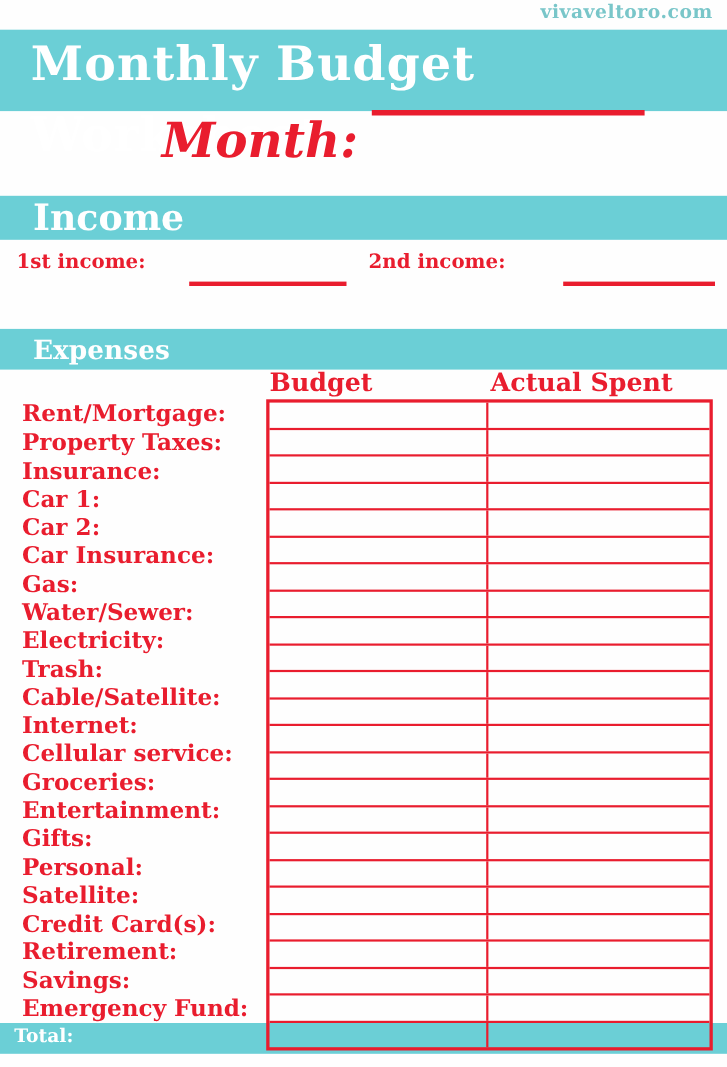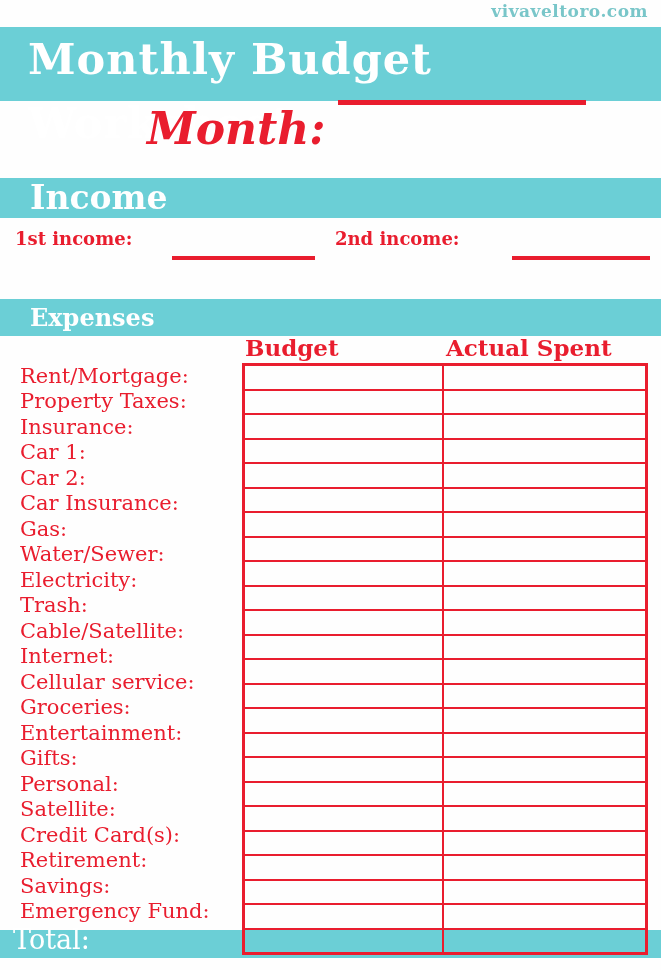--- a/index.html
+++ b/index.html
@@ -80,24 +80,24 @@
     position:absolute;left:0;right:0;top:930px;height:28px;
     background:var(--teal);
   }
   .labels-col{
     position:absolute;left:20px;top:363px;height:592px;width:220px;
     display:flex;flex-direction:column;
     z-index:2;
   }
   .exp-label{
     flex:1;display:flex;align-items:center;
-    color:var(--red);font-weight:normal;font-size:21px;
+    color:var(--red);font-weight:bold;font-size:21px;
     white-space:nowrap;
   }
-  .exp-label.total{color:#fff;font-size:27px;margin-left:-7px;}
+  .exp-label.total{color:#fff;font-size:17px;margin-left:-7px;}
   .grid{
     position:absolute;left:242px;top:363px;width:406px;height:592px;
     border:3px solid var(--red);
     display:flex;flex-direction:column;
     z-index:2;background:transparent;
   }
   .grid-row{
     flex:1;display:flex;
     border-bottom:2px solid var(--red);
   }

